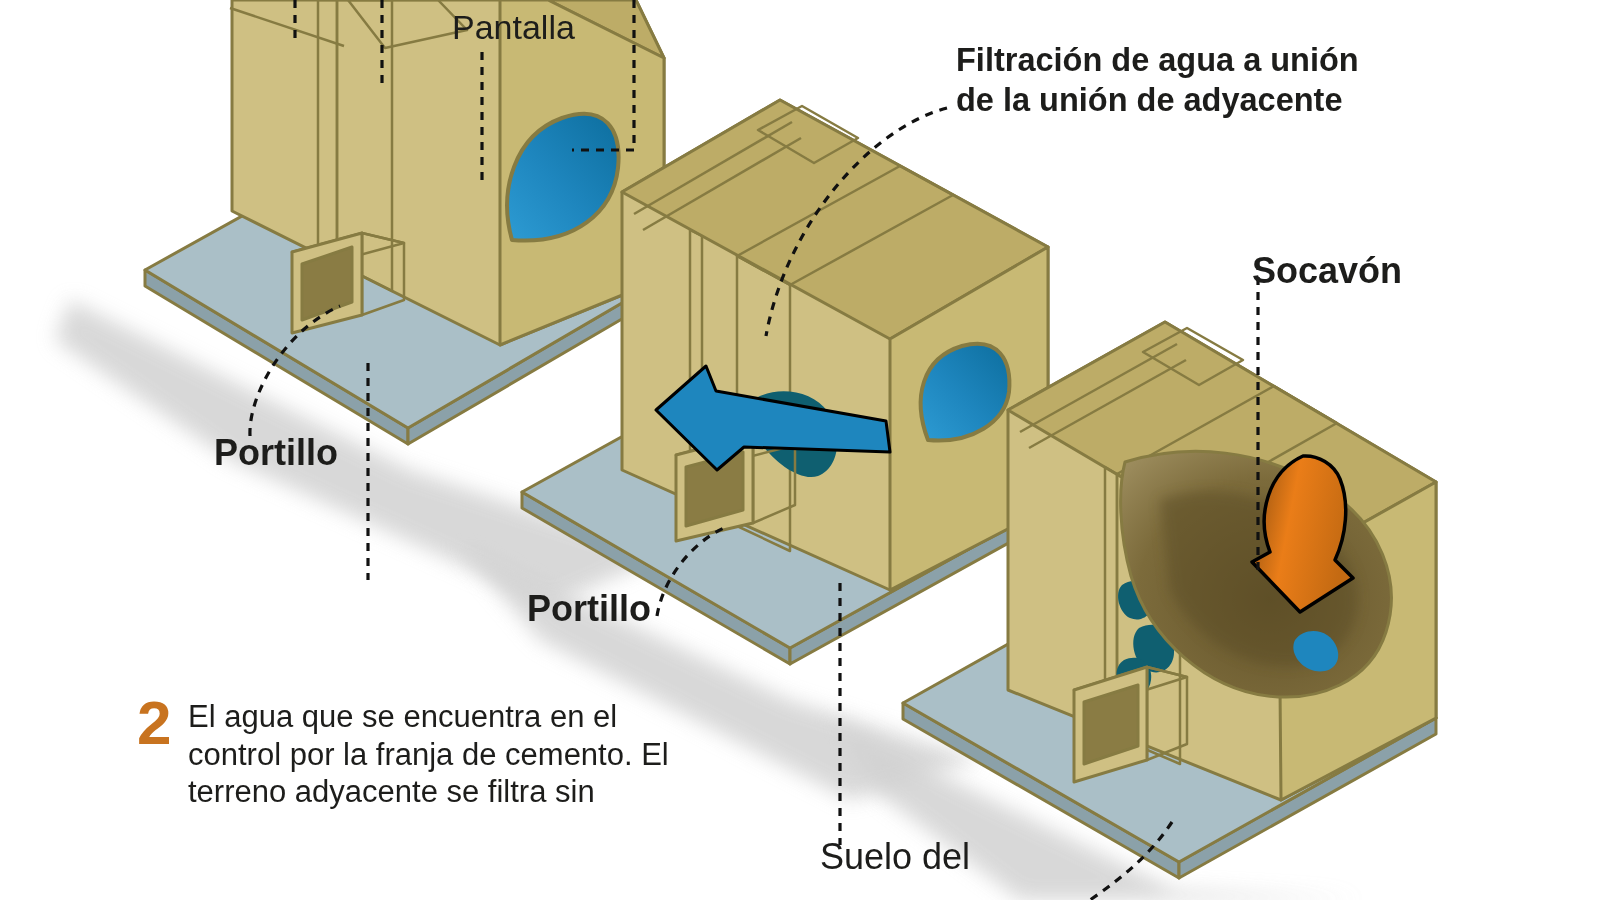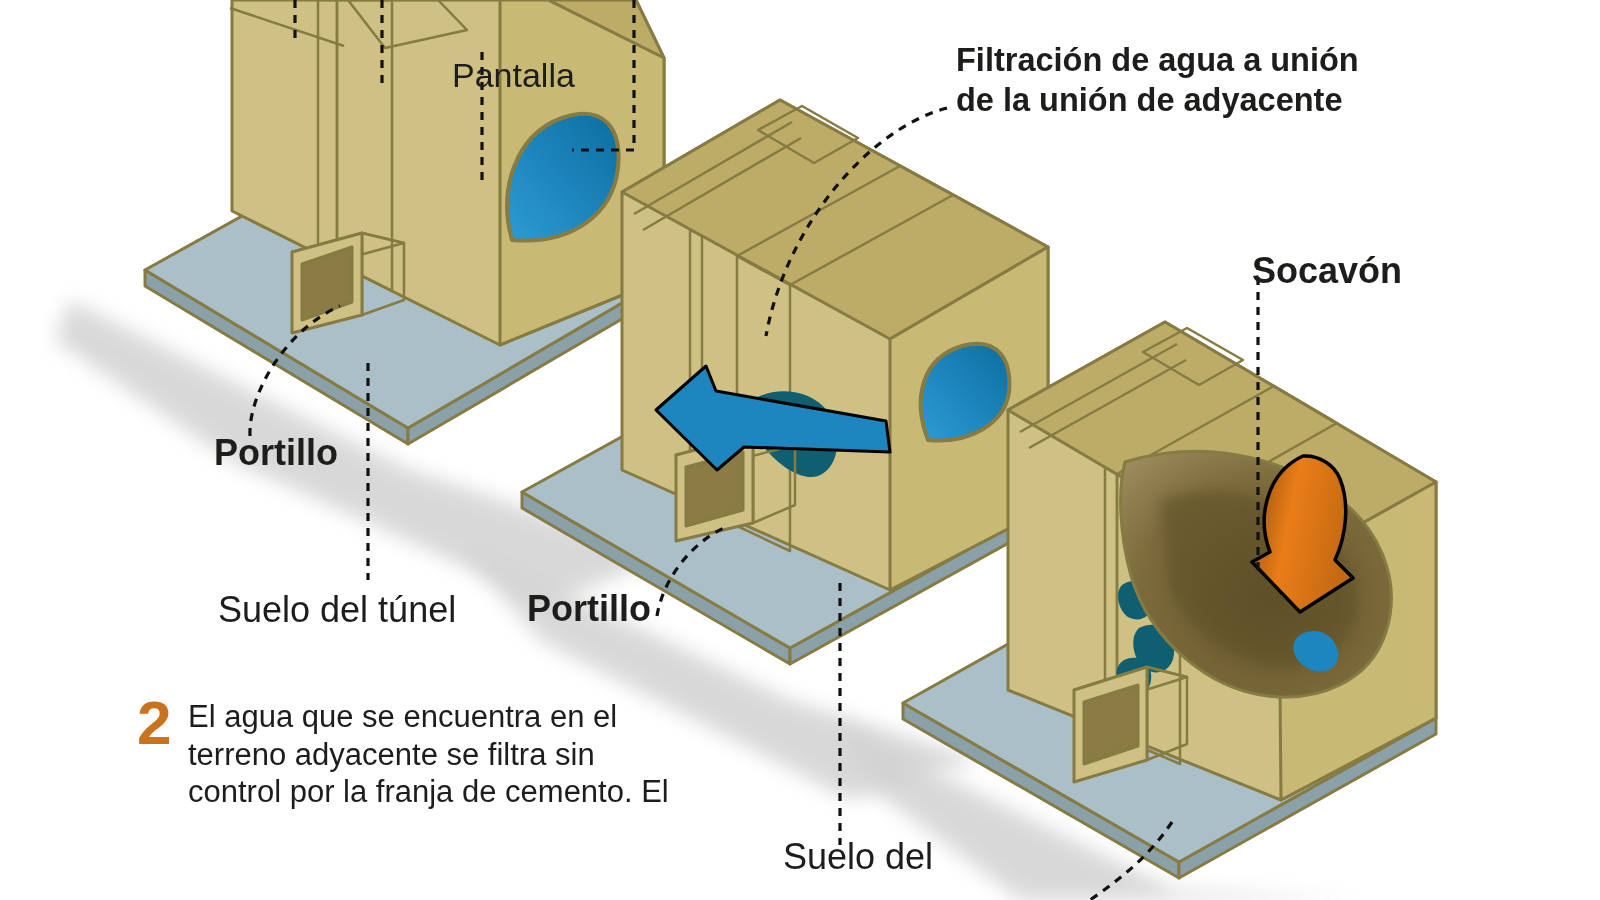--- a/index.html
+++ b/index.html
@@ -1,21 +1,21 @@
 <!DOCTYPE html>
 <html style="--bg: #ffffff; --text: #1d1d1b; --accent: #c8731f; --topFace: #bdac67; --frontSW: #cfc083; --frontSE: #c8b974; --recess: #a3934e; --sideDark: #ab9b58; --outline: #867b42; --floorTop: #aabfc7; --floorSide: #8ba1a9; --shadow: #d2d2d2; --water: #1e86be; --waterDark: #0d6e9e; --teal: #0f5f70; --orangeArrow: #ea7d18; --holeFill: #8a7c44;"><head>
 <meta charset="utf-8">
 <style>
   html,body{margin:0;padding:0;background:#fff;}
   #stage{position:relative;width:1600px;height:900px;overflow:hidden;background:var(--bg);
          font-family:"Liberation Sans", sans-serif;color:var(--text);}
   #stage svg{position:absolute;left:0;top:0;}
   .lbl{position:absolute;white-space:nowrap;color:var(--text);}
   .w700{font-weight:700;}
-  .w500{font-weight:500;margin-top:48px;}
+  .w500{font-weight:500;}
   .w400{font-weight:400;}
   
   .fTop{fill:var(--topFace);}   .fSW{fill:var(--frontSW);}
   .fSE{fill:var(--frontSE);}    .fRec{fill:var(--recess);}
   .fSide{fill:var(--sideDark);} .fFloorT{fill:var(--floorTop);}
   .fFloorS{fill:var(--floorSide);} .fTeal{fill:var(--teal);stroke:none;}
   .fHole{fill:var(--holeFill);}
   .oL{stroke:var(--outline);stroke-width:3;stroke-linejoin:round;}
   .oL2{stroke:var(--outline);stroke-width:2.5;stroke-linejoin:round;fill:none;}
   .oL4{stroke:var(--outline);stroke-width:4;stroke-linejoin:round;}
@@ -169,26 +169,25 @@
 
 <div class="lbl fs-filt w700" style="left:956px;top:40px;">
   <div>Filtración de agua a unión</div>
   <div>de la unión de adyacente</div>
 </div>
 
 <div class="lbl fs-label w700" style="left:1252px;top:250px;">Socavón</div>
 
 <div class="lbl fs-label w700" style="left:214px;top:432px;">Portillo</div>
 
-<div class="lbl fs-label w400" style="left:218px;top:589px;">Suelo del túnel</div>
 
 <div class="lbl fs-label w700" style="left:527px;top:588px;">Portillo</div>
 
-<div class="lbl fs-label w400" style="left:783px;top:836px;">Suelo del</div>
+<div class="lbl fs-label w400" style="left:820px;top:836px;">Suelo del</div>
 
 <div id="step-num">2</div>
 <div id="step-text">
   <div>El agua que se encuentra en el</div>
+  <div>control por la franja de cemento. El</div>
   <div>terreno adyacente se filtra sin</div>
-  <div>control por la franja de cemento. El</div>
 </div>
 
 </div>
 
 </body></html>

